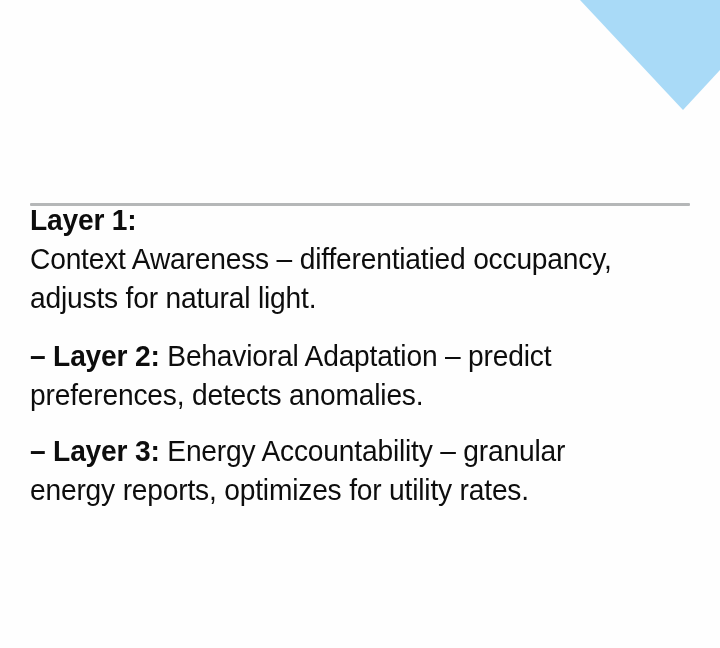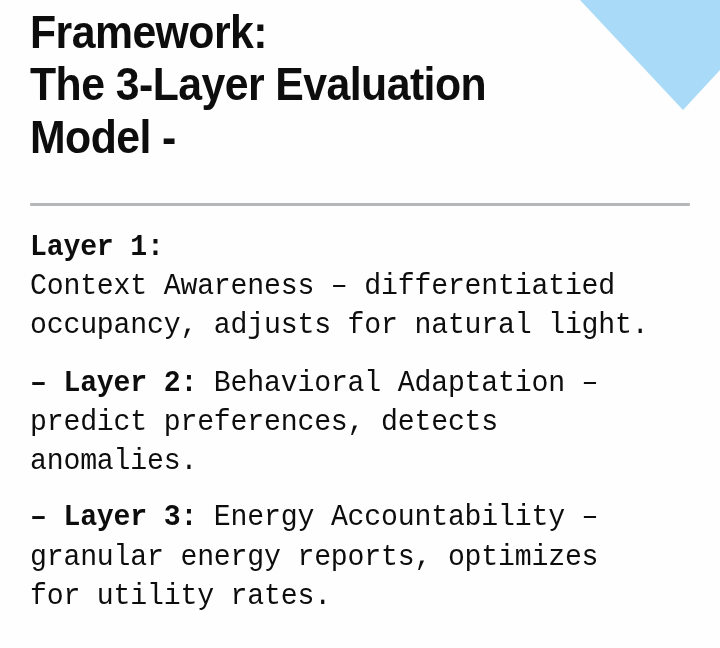--- a/index.html
+++ b/index.html
@@ -62,23 +62,22 @@
     width: 660px;
     height: 3px;
     background: #b5b7b8;
     border-radius: 1px;
   }
 
   
   #body-block {
     position: absolute;
     left: 30px;
-    top: 228px;
+    top: 200px;
     width: 648px;
-    font-family: Liberation Mono, monospace;
   }
 
   .layer-item {
     margin: 0 0 17px 0;
     color: #0d0d0d;
     font-size: 29.5px;
     line-height: 1.33;
     letter-spacing: -0.2px;
     transform: scaleX(0.955);
     transform-origin: left top;
@@ -100,25 +99,20 @@
 </style>
 </head>
 <body>
 
 <div id="slide">
 
   <svg id="corner-decor" viewBox="0 0 140 118" width="140" height="118" preserveAspectRatio="none" xmlns="http://www.w3.org/2000/svg">
     <polygon points="0,0 140,0 140,70 103,110" fill="#a9daf7"></polygon>
   </svg>
 
-  <div id="title-block">
-    <h1 id="slide-title">Framework:
-The 3-Layer Evaluation
-Model -</h1>
-  </div>
 
   <div id="divider"></div>
 
   <div id="body-block">
 
     <p class="layer-item first-item">
       <span class="lead-block">Layer 1:</span><span class="body-text">Context Awareness – differentiatied occupancy, adjusts for natural light.</span>
     </p>
 
     <p class="layer-item">

